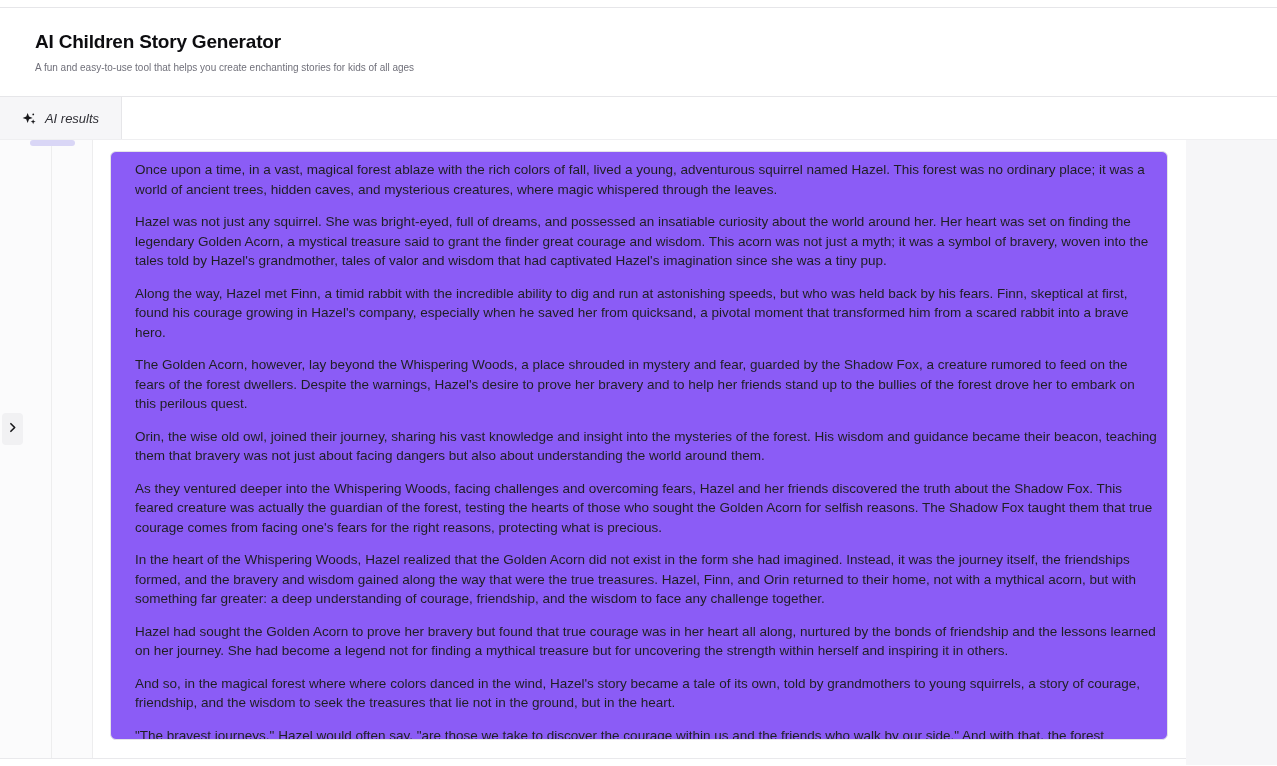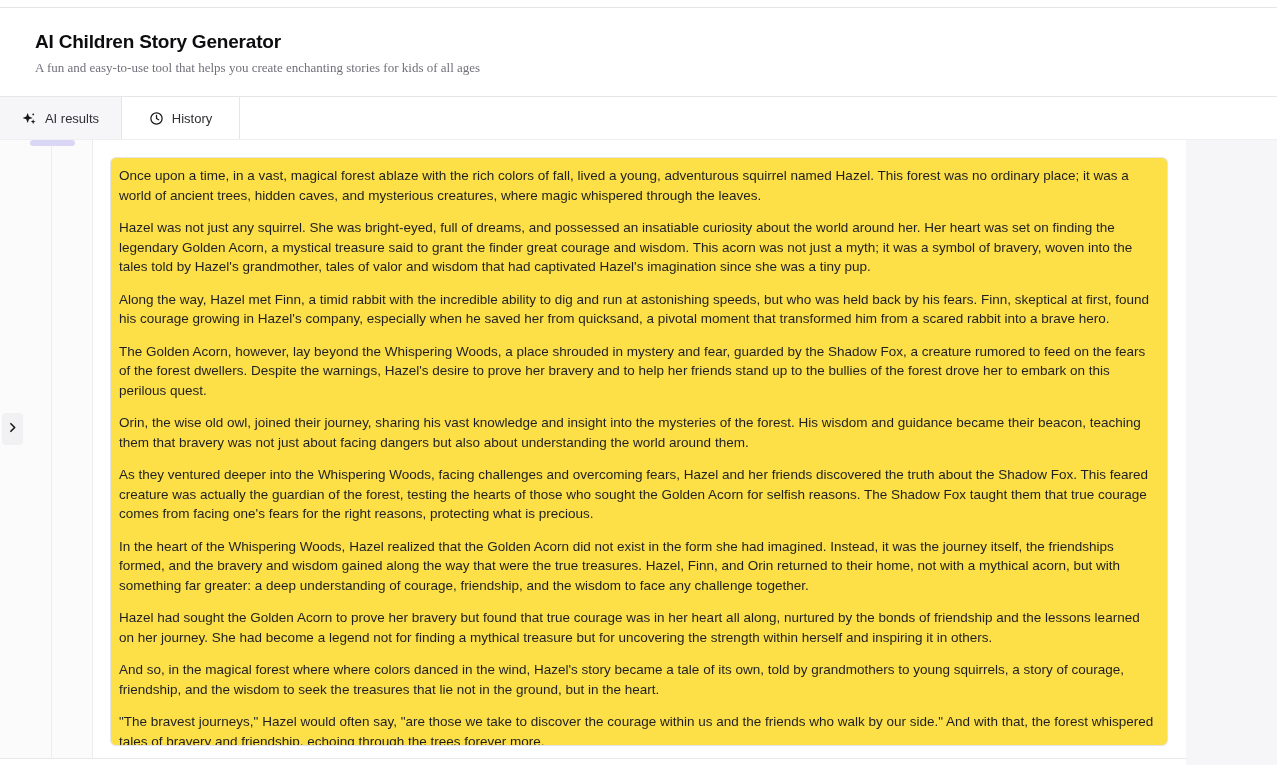--- a/index.html
+++ b/index.html
@@ -11,35 +11,35 @@
   }
   .top-strip { height: 8px; background: #ffffff; border-bottom: 1px solid #e6e6e9; }
 
   
   .header { padding: 22px 31px 0 35px; height: 88px; background: #ffffff; }
   .header h1 {
     font-size: 19px; font-weight: 700; color: #0d0d10;
     letter-spacing: -0.2px; line-height: 24px;
   }
   .header .subtitle {
-    margin-top: 5px; font-size: 13px; color: #70707a; line-height: 17px; font-family: Liberation Serif, serif;
+    margin-top: 5px; font-size: 10px; color: #70707a; line-height: 17px;
   }
 
   
   .tabbar {
     display: flex; height: 44px;
     border-top: 1px solid #e6e6e9; border-bottom: 1px solid #efeff1;
     background: #ffffff;
   }
   .tab {
     display: flex; align-items: center; justify-content: center; gap: 8px;
     font-size: 13px; color: #2f2f35; cursor: pointer;
     border-right: 1px solid #e6e6e9; background: #ffffff;
   }
-  .tab.active { background: #f6f6f8; }
+  .tab.active { background: #f6f6f8; font-style: italic; }
   .tab-ai { width: 122px; }
   .tab-history { width: 118px; }
   .tab .ticon { display: inline-flex; width: 15px; height: 15px; }
 
   
   .content { display: flex; height: 625px; }
   .content-left { flex: 1; display: flex; flex-direction: column; position: relative; }
   .content-left-top { display: flex; height: 619px; border-bottom: 1px solid #e9e9ec; }
   .content-footer { flex: 1; background: #ffffff; }
 
@@ -57,25 +57,25 @@
   .expand-btn {
     position: absolute; top: 273px; left: 2px;
     width: 21px; height: 32px; border-radius: 4px;
     background: #f1f1f3; display: flex; align-items: center; justify-content: center;
     cursor: pointer;
   }
 
   .main-area { flex: 1; background: #ffffff; position: relative; }
 
   .story-card {
-    position: absolute; left: 17px; top: 17px;
+    position: absolute; left: 17px; top: 11px;
     width: 1058px; height: 589px;
-    background: #fde047;
+    background: #8b5cf6;
     border: 1px solid #e4e4e7; border-radius: 6px;
-    padding: 8px 9px 8px 8px;
+    padding: 8px 9px 8px 24px;
     overflow: hidden;
   }
   .story-card p {
     font-size: 13.5px; line-height: 19.5px; color: #1f1f23;
     margin-bottom: 13px;
   }
   .story-card p:last-child { margin-bottom: 0; }
 
   .right-panel { width: 91px; background: #f6f6f8; }
 </style>
@@ -92,29 +92,20 @@
 <div class="tabbar">
   <div class="tab tab-ai active">
     <span class="ticon">
       <svg viewBox="0 0 24 24" width="15" height="15">
         <path d="M9 3 L11.2 8.8 L17 11 L11.2 13.2 L9 19 L6.8 13.2 L1 11 L6.8 8.8 Z" fill="#17171a"></path>
         <path d="M17.8 13 L18.9 15.9 L21.8 17 L18.9 18.1 L17.8 21 L16.7 18.1 L13.8 17 L16.7 15.9 Z" fill="#17171a"></path>
         <circle cx="18" cy="5.5" r="1.4" fill="#17171a"></circle>
       </svg>
     </span>
     <span>AI results</span>
-  </div>
-  <div class="tab tab-history">
-    <span class="ticon">
-      <svg viewBox="0 0 24 24" width="15" height="15" fill="none" stroke="#17171a" stroke-width="2" stroke-linecap="round" stroke-linejoin="round">
-        <circle cx="12" cy="12" r="9"></circle>
-        <path d="M12 7 v5 l3.5 2"></path>
-      </svg>
-    </span>
-    <span>History</span>
   </div>
 </div>
 
 <div class="content">
   <div class="content-left">
     <div class="pill"></div>
     <div class="content-left-top">
       <div class="rail1">
         <div class="expand-btn">
           <span>

